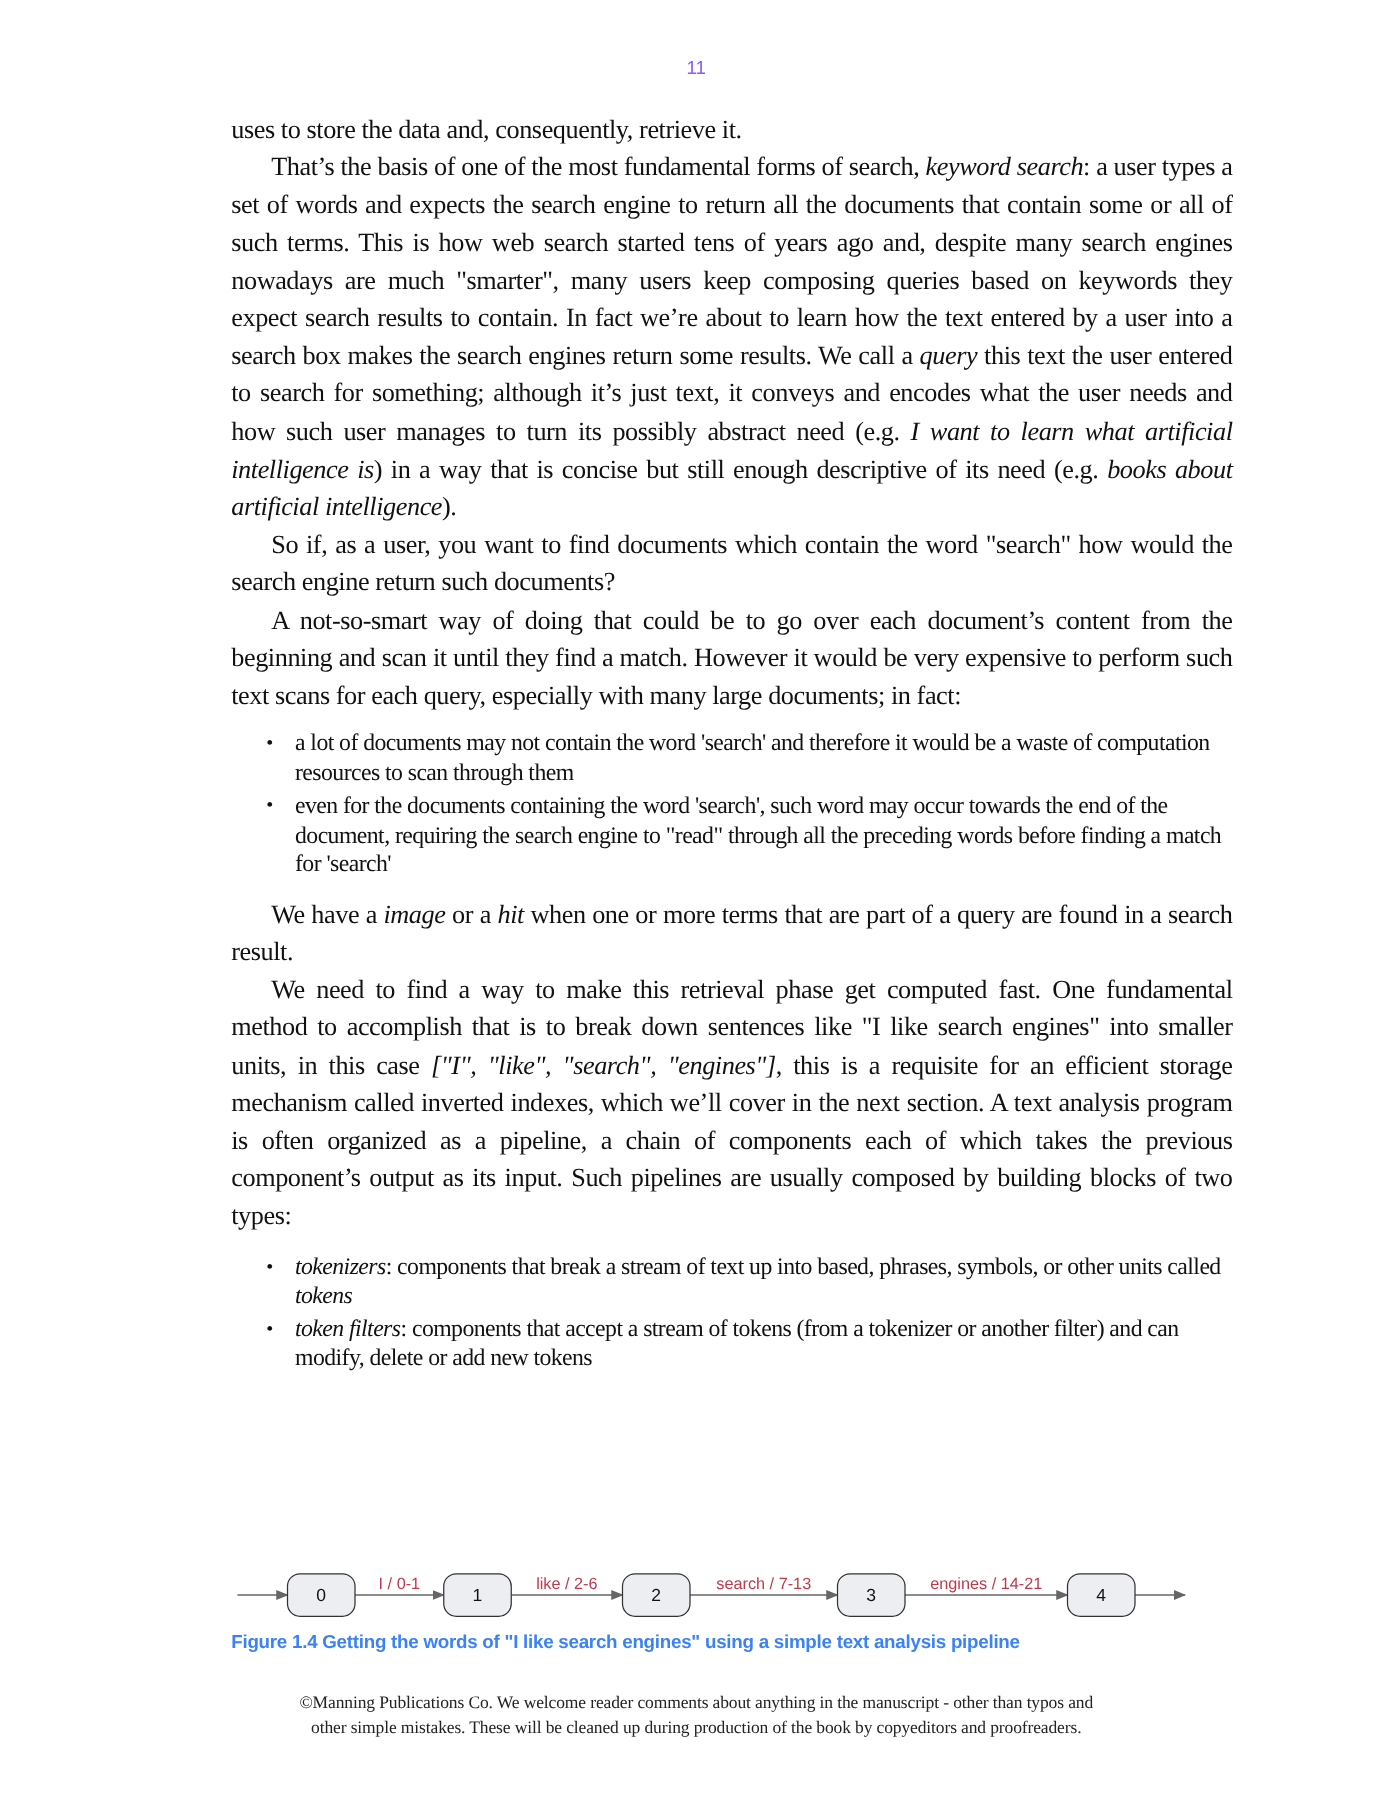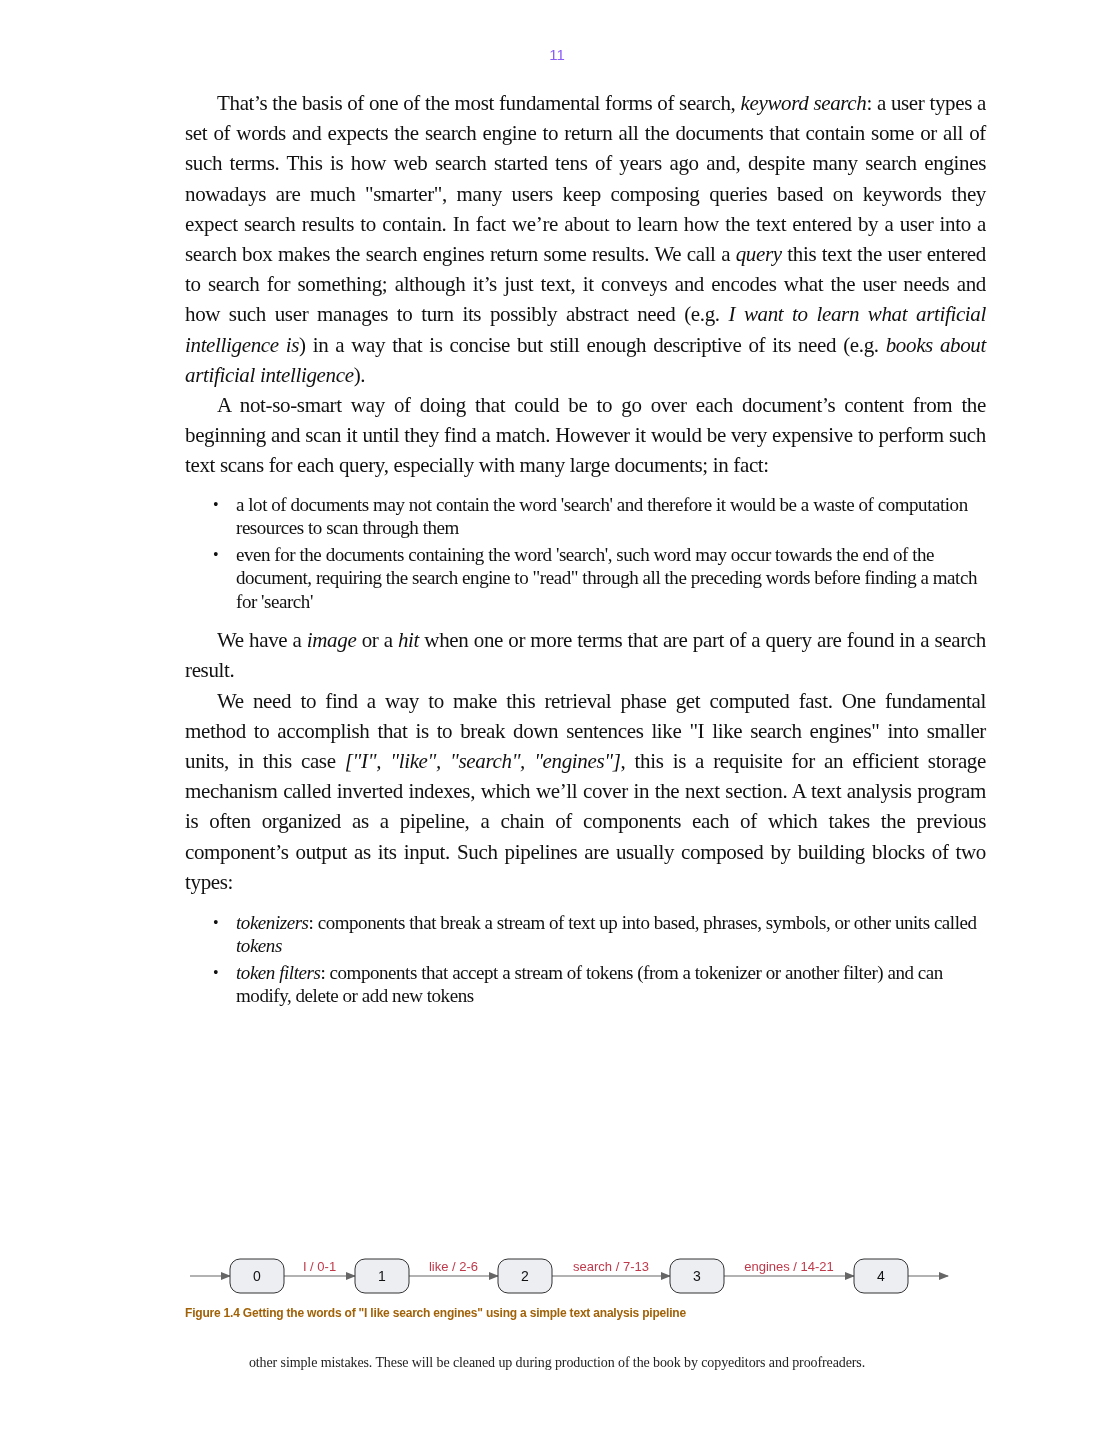--- a/index.html
+++ b/index.html
@@ -25,40 +25,46 @@
   .blist li { position: relative; margin: 0 0 3px 0; text-align: left; }
   .blist li .bullet { position: absolute; left: -23px; top: 0; font-size: 16px; }
 
   #figure {
     position: absolute; left: 185px; top: 1252px; width: 780px; height: 48px; text-align: center;
   }
   #figure svg { display: block; }
 
   #caption {
     position: absolute; left: 185px; top: 1303px; width: 760px;
-    font-family: "Liberation Sans", sans-serif; font-weight: bold; font-size: 12px;
-    line-height: 21px; letter-spacing: -0.2px; color: #a16207;
+    font-family: "Liberation Sans", sans-serif; font-weight: bold; font-size: 15px;
+    line-height: 21px; letter-spacing: -0.2px; color: #3b82f6;
   }
 
   #footer {
     position: absolute; left: 150px; top: 1353px; width: 814px; text-align: center;
     font-family: "Liberation Serif", serif; font-size: 14px; line-height: 19.5px; color: #222;
     letter-spacing: -0.1px;
   }
   #footer div { margin: 0; }
 </style>
 </head>
 <body>
 
 <div id="page-number">11</div>
 
 <div id="content">
+  <p class="para noindent">
+    <span>uses to store the data and, consequently, retrieve it.</span>
+  </p>
 
   <p class="para indent"><span>That’s the basis of one of the most fundamental forms of search, </span><i>keyword search</i><span>: a user types a set of words and expects the search engine to return all the documents that contain some or all of such terms. This is how web search started tens of years ago and, despite many search engines nowadays are much "smarter", many users keep composing queries based on keywords they expect search results to contain. In fact we’re about to learn how the text entered by a user into a search box makes the search engines return some results. We call a </span><i>query</i><span> this text the user entered to search for something; although it’s just text, it conveys and encodes what the user needs and how such user manages to turn its possibly abstract need (e.g. </span><i>I want to learn what artificial intelligence is</i><span>) in a way that is concise but still enough descriptive of its need (e.g. </span><i>books about artificial intelligence</i><span>).</span></p>
 
+  <p class="para indent">
+    <span>So if, as a user, you want to find documents which contain the word "search" how would the search engine return such documents?</span>
+  </p>
 
   <p class="para indent">
     <span>A not-so-smart way of doing that could be to go over each document’s content from the beginning and scan it until they find a match. However it would be very expensive to perform such text scans for each query, especially with many large documents; in fact:</span>
   </p>
 
   <ul class="blist">
     <li>
       <span class="bullet">•</span>
       <span>a lot of documents may not contain the word 'search' and therefore it would be a waste of computation resources to scan through them</span>
     </li>
@@ -121,14 +127,15 @@
       <g>
         <rect x="669" y="7" width="54" height="34" rx="10" ry="10" fill="#eceef2" stroke="#333333" stroke-width="1"></rect>
         <text x="696" y="29" text-anchor="middle" fill="#111" font-size="14" font-family="&quot;Liberation Sans&quot;, sans-serif">4</text>
       </g>
     </svg>
 </div>
 
 <div id="caption">Figure 1.4 Getting the words of "I like search engines" using a simple text analysis pipeline</div>
 
 <div id="footer">
+  <div>©Manning Publications Co. We welcome reader comments about anything in the manuscript - other than typos and</div>
   <div>other simple mistakes. These will be cleaned up during production of the book by copyeditors and proofreaders.</div>
 </div>
 
 </body></html>

